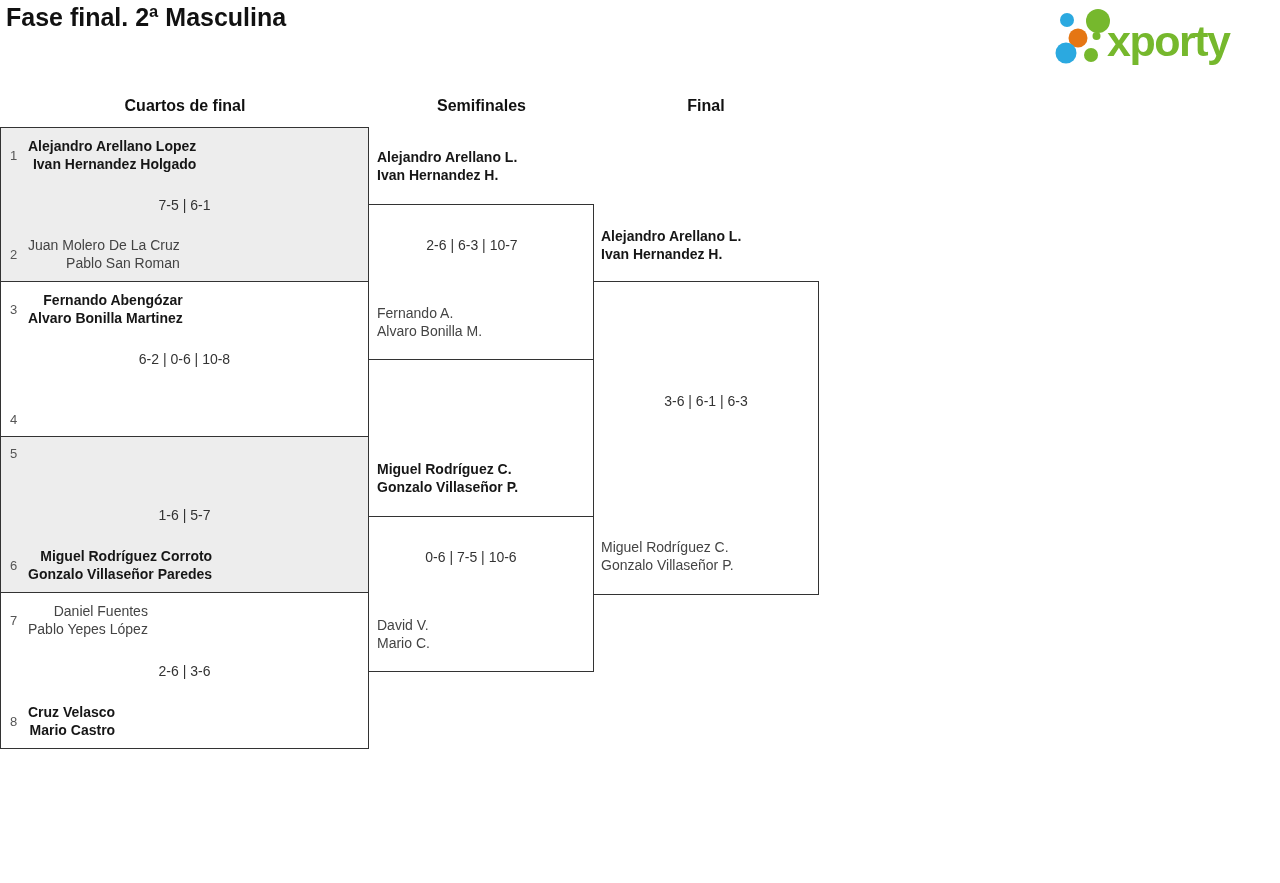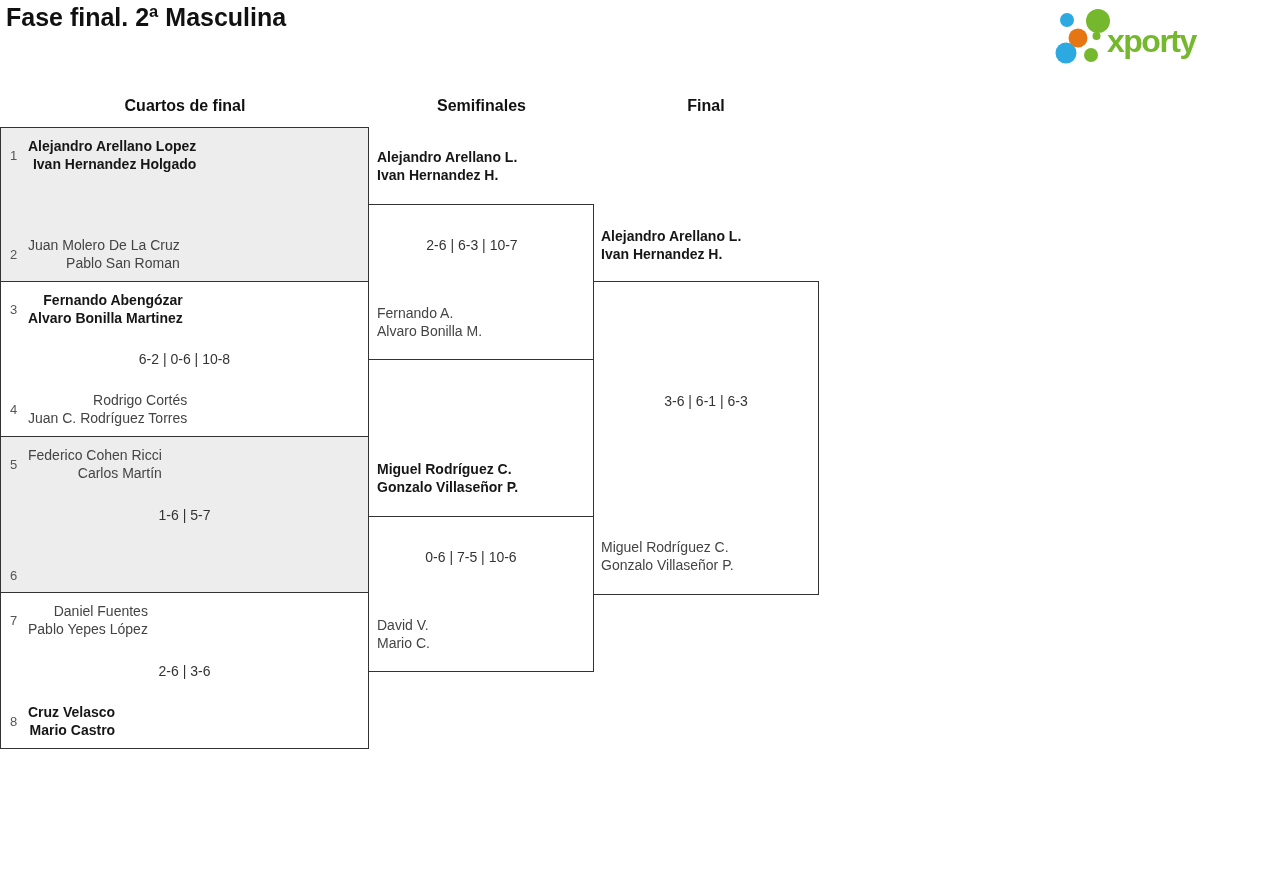--- a/index.html
+++ b/index.html
@@ -5,21 +5,21 @@
   html,body{margin:0;padding:0;background:#fff;}
   .page{position:relative;width:1280px;height:883px;background:#fff;overflow:hidden;
         font-family:"Liberation Sans",sans-serif;color:#111;}
 
   
   .title-block{position:absolute;left:6px;top:1px;line-height:33px;}
   .title-line{font-size:25px;font-weight:700;color:#111;white-space:nowrap;}
 
   
   .logo-dots{position:absolute;left:1052px;top:2px;}
-  .logo-word{position:absolute;left:1107px;top:16px;font-size:32px;font-weight:700;
+  .logo-word{position:absolute;left:1107px;top:16px;font-size:43px;font-weight:700;
              letter-spacing:-1.5px;line-height:50px;color:#76b82d;
              font-family:"Liberation Sans",sans-serif;}
 
   
   .round-header{position:absolute;top:97px;font-size:16px;font-weight:700;color:#111;
                 text-align:center;}
   .rh-q{left:0;width:370px;}
   .rh-s{left:369px;width:225px;}
   .rh-f{left:593px;width:226px;}
 
@@ -80,58 +80,55 @@
   <div class="round-header rh-f">Final</div>
 
   <div class="match gray" style="top:127px;height:155px;">
     <div class="team team-top winner">
       <span class="seed">1</span>
       <div class="players">
         <div>Alejandro Arellano Lopez</div>
         <div>Ivan Hernandez Holgado</div>
       </div>
     </div>
+    <div class="qscore">7-5 | 6-1</div>
     <div class="team team-bottom">
       <span class="seed">2</span>
       <div class="players">
         <div>Juan Molero De La Cruz</div>
         <div>Pablo San Roman</div>
       </div>
     </div>
   </div>
 
   <div class="match" style="top:281px;height:156px;">
     <div class="team team-top winner">
       <span class="seed">3</span>
       <div class="players">
         <div>Fernando Abengózar</div>
         <div>Alvaro Bonilla Martinez</div>
       </div>
     </div>
     <div class="qscore">6-2 | 0-6 | 10-8</div>
     <div class="team team-bottom">
       <span class="seed">4</span>
-      <div class="players">
-        <div>Rodrigo Cortés</div>
-        <div>Juan C. Rodríguez Torres</div>
-      </div>
     </div>
   </div>
 
   <div class="match gray" style="top:436px;height:157px;">
     <div class="team team-top">
       <span class="seed">5</span>
-      <div class="players">
-        <div>Federico Cohen Ricci</div>
-        <div>Carlos Martín</div>
-      </div>
     </div>
     <div class="qscore">1-6 | 5-7</div>
     <div class="team team-bottom winner">
       <span class="seed">6</span>
+      <div class="players">
+        <div>Miguel Rodríguez Corroto</div>
+        <div>Gonzalo Villaseñor Paredes</div>
+      </div>
     </div>
   </div>
 
   <div class="match" style="top:592px;height:157px;">
     <div class="team team-top">
       <span class="seed">7</span>
       <div class="players">
         <div>Daniel Fuentes</div>
         <div>Pablo Yepes López</div>
       </div>

